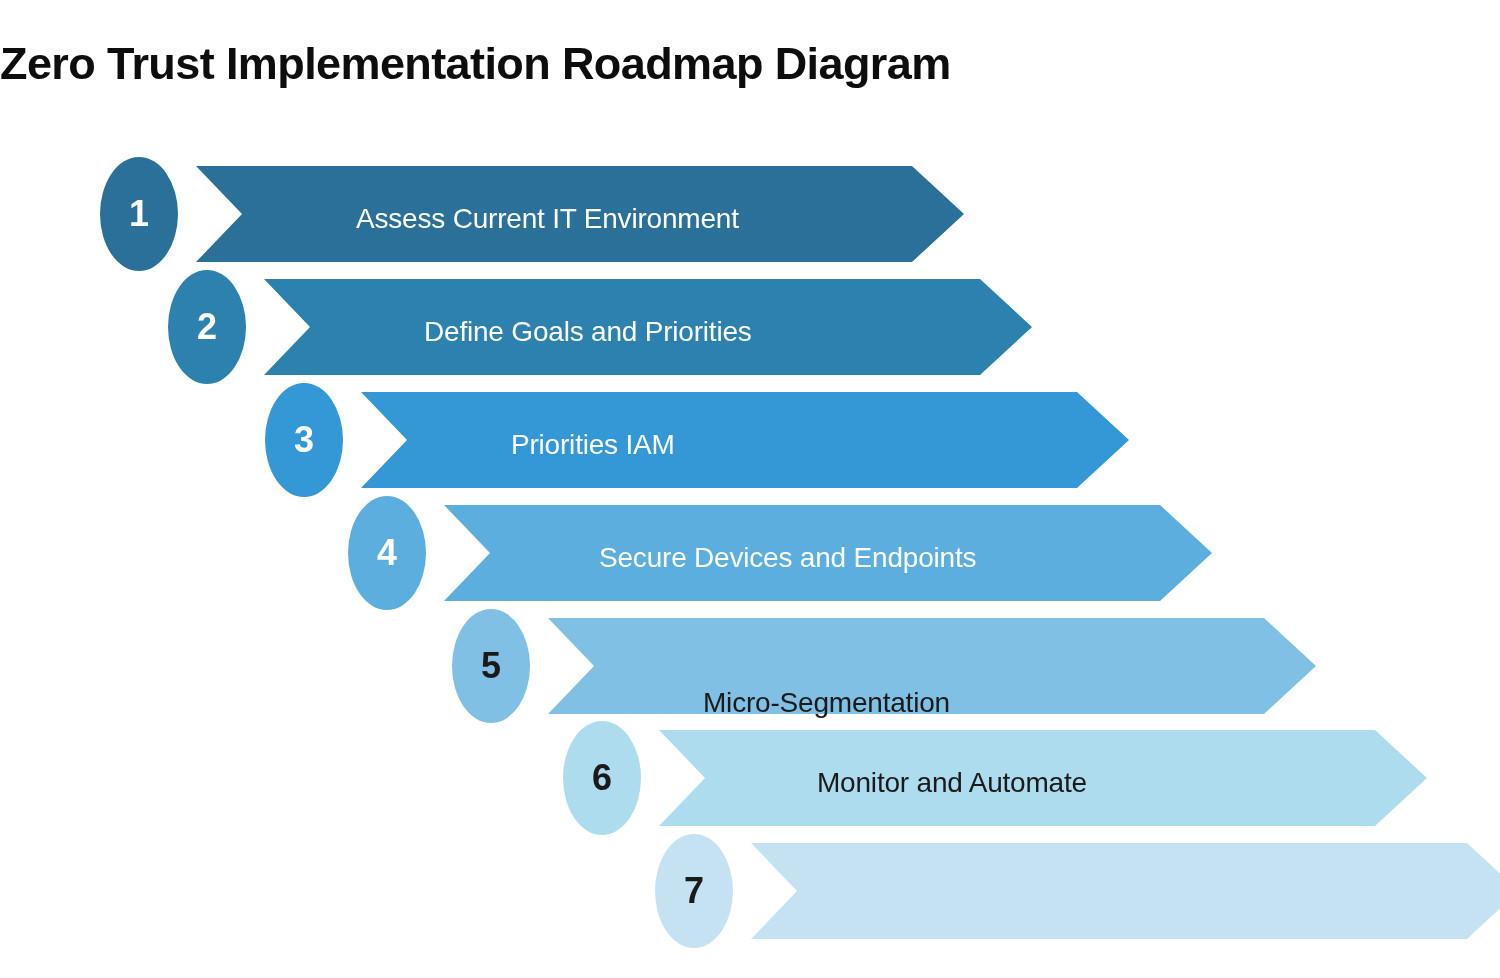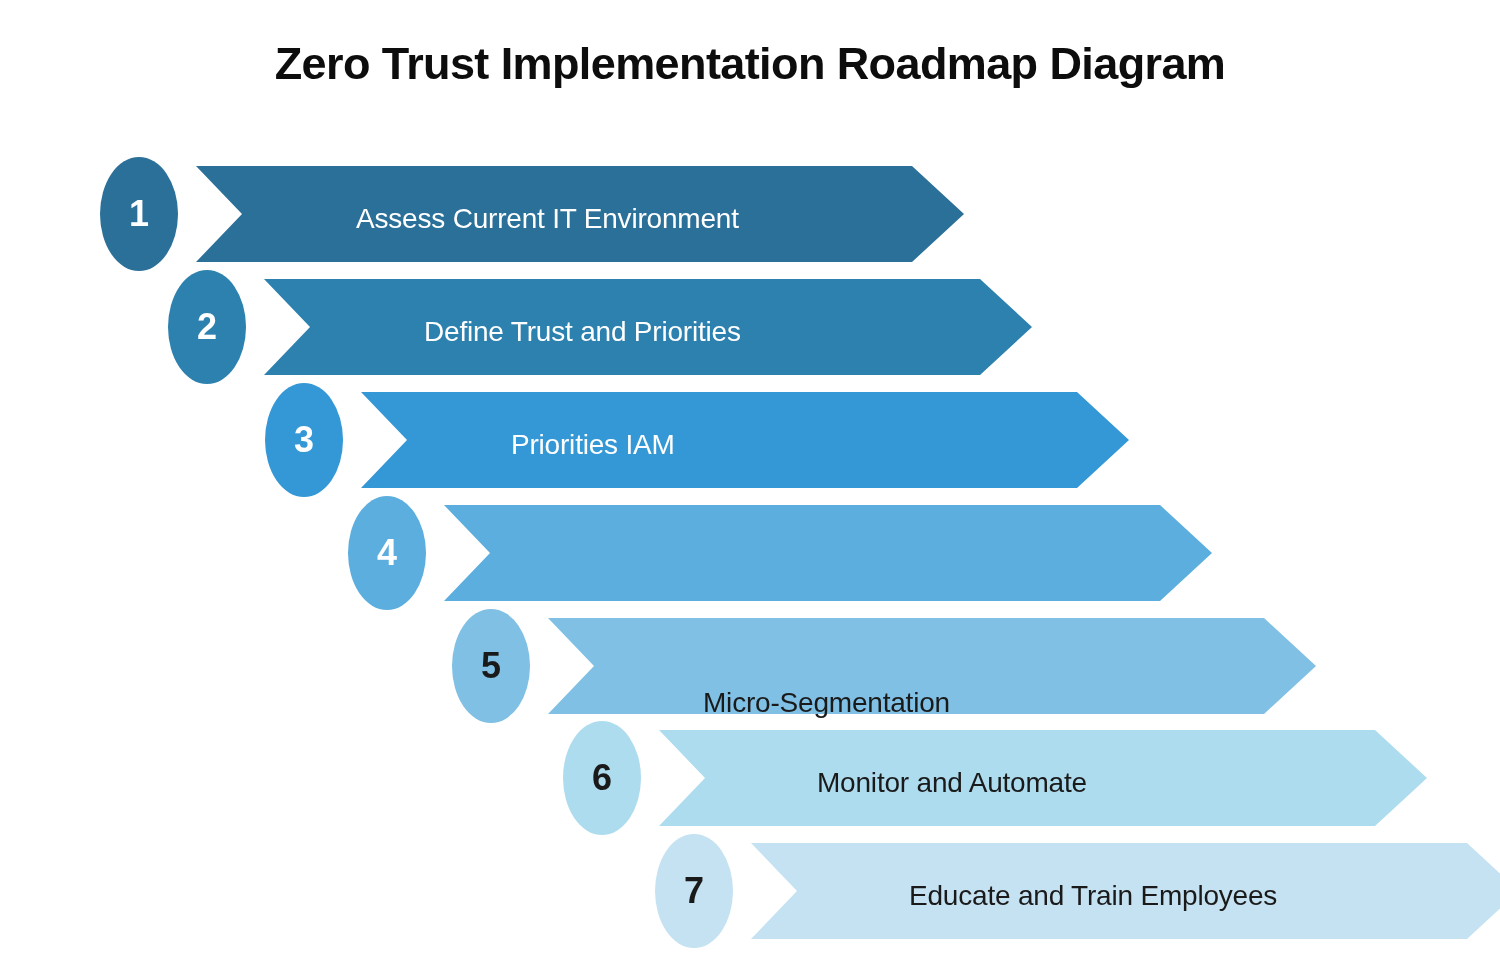--- a/index.html
+++ b/index.html
@@ -8,21 +8,20 @@
     width:1500px; height:978px;
     background:#ffffff;
     font-family:"Liberation Sans", sans-serif;
     overflow:hidden;
   }
   #canvas { position:relative; width:1500px; height:978px; background:#ffffff; }
 
   #diagram-title {
     position:absolute;
     top:38px; left:0; width:1500px;
-    text-align:center;
     font-size:45px;
     font-weight:700;
     letter-spacing:-0.6px;
     color:#0d0d0d;
     white-space:nowrap;
   }
 
   .step-row { position:absolute; height:96px; }
 
   
@@ -72,42 +71,42 @@
   <div id="diagram-title">Zero Trust Implementation Roadmap Diagram</div>
 
   <div id="steps-container">
       <div class="step-row" style="left: 100px; top: 166px; width: 864px;">
         <div class="step-bar" style="left: 96px; width: 768px; background: rgb(43, 112, 153);"></div>
         <div class="step-label" style="left: 256px; color: rgb(255, 255, 255);">Assess Current IT Environment</div>
         <div class="step-badge" style="left: 0px; background: rgb(43, 112, 153); color: rgb(255, 255, 255);">1</div>
       </div>
       <div class="step-row" style="left: 168px; top: 279px; width: 864px;">
         <div class="step-bar" style="left: 96px; width: 768px; background: rgb(44, 129, 175);"></div>
-        <div class="step-label" style="left: 256px; color: rgb(255, 255, 255);">Define Trust and Priorities</div>
+        <div class="step-label" style="left: 256px; color: rgb(255, 255, 255);">Define Goals and Priorities</div>
         <div class="step-badge" style="left: 0px; background: rgb(44, 129, 175); color: rgb(255, 255, 255);">2</div>
       </div>
       <div class="step-row" style="left: 265px; top: 392px; width: 864px;">
         <div class="step-bar" style="left: 96px; width: 768px; background: rgb(52, 152, 214);"></div>
         <div class="step-label" style="left: 246px; color: rgb(255, 255, 255);">Priorities IAM</div>
         <div class="step-badge" style="left: 0px; background: rgb(52, 152, 214); color: rgb(255, 255, 255);">3</div>
       </div>
       <div class="step-row" style="left: 348px; top: 505px; width: 864px;">
         <div class="step-bar" style="left: 96px; width: 768px; background: rgb(92, 174, 223);"></div>
+        <div class="step-label" style="left: 251px; color: rgb(255, 255, 255);">Secure Devices and Endpoints</div>
         <div class="step-badge" style="left: 0px; background: rgb(92, 174, 223); color: rgb(255, 255, 255);">4</div>
       </div>
       <div class="step-row" style="left: 452px; top: 618px; width: 864px;">
         <div class="step-bar" style="left: 96px; width: 768px; background: rgb(127, 192, 228);"></div>
         <div class="step-label" style="left: 251px; color: rgb(26, 26, 26); margin-top: 32px;">Micro-Segmentation</div>
         <div class="step-badge" style="left: 0px; background: rgb(127, 192, 228); color: rgb(26, 26, 26);">5</div>
       </div>
       <div class="step-row" style="left: 563px; top: 730px; width: 864px;">
         <div class="step-bar" style="left: 96px; width: 768px; background: rgb(174, 220, 239);"></div>
         <div class="step-label" style="left: 254px; color: rgb(26, 26, 26);">Monitor and Automate</div>
         <div class="step-badge" style="left: 0px; background: rgb(174, 220, 239); color: rgb(26, 26, 26);">6</div>
       </div>
       <div class="step-row" style="left: 655px; top: 843px; width: 864px;">
         <div class="step-bar" style="left: 96px; width: 768px; background: rgb(197, 226, 242);"></div>
-        <div class="step-label" style="left: 254px; color: rgb(26, 26, 26);">Educate and Train Employees</div>
         <div class="step-badge" style="left: 0px; background: rgb(197, 226, 242); color: rgb(26, 26, 26);">7</div>
       </div>
     </div>
 
 </div>
 
 </body></html>

